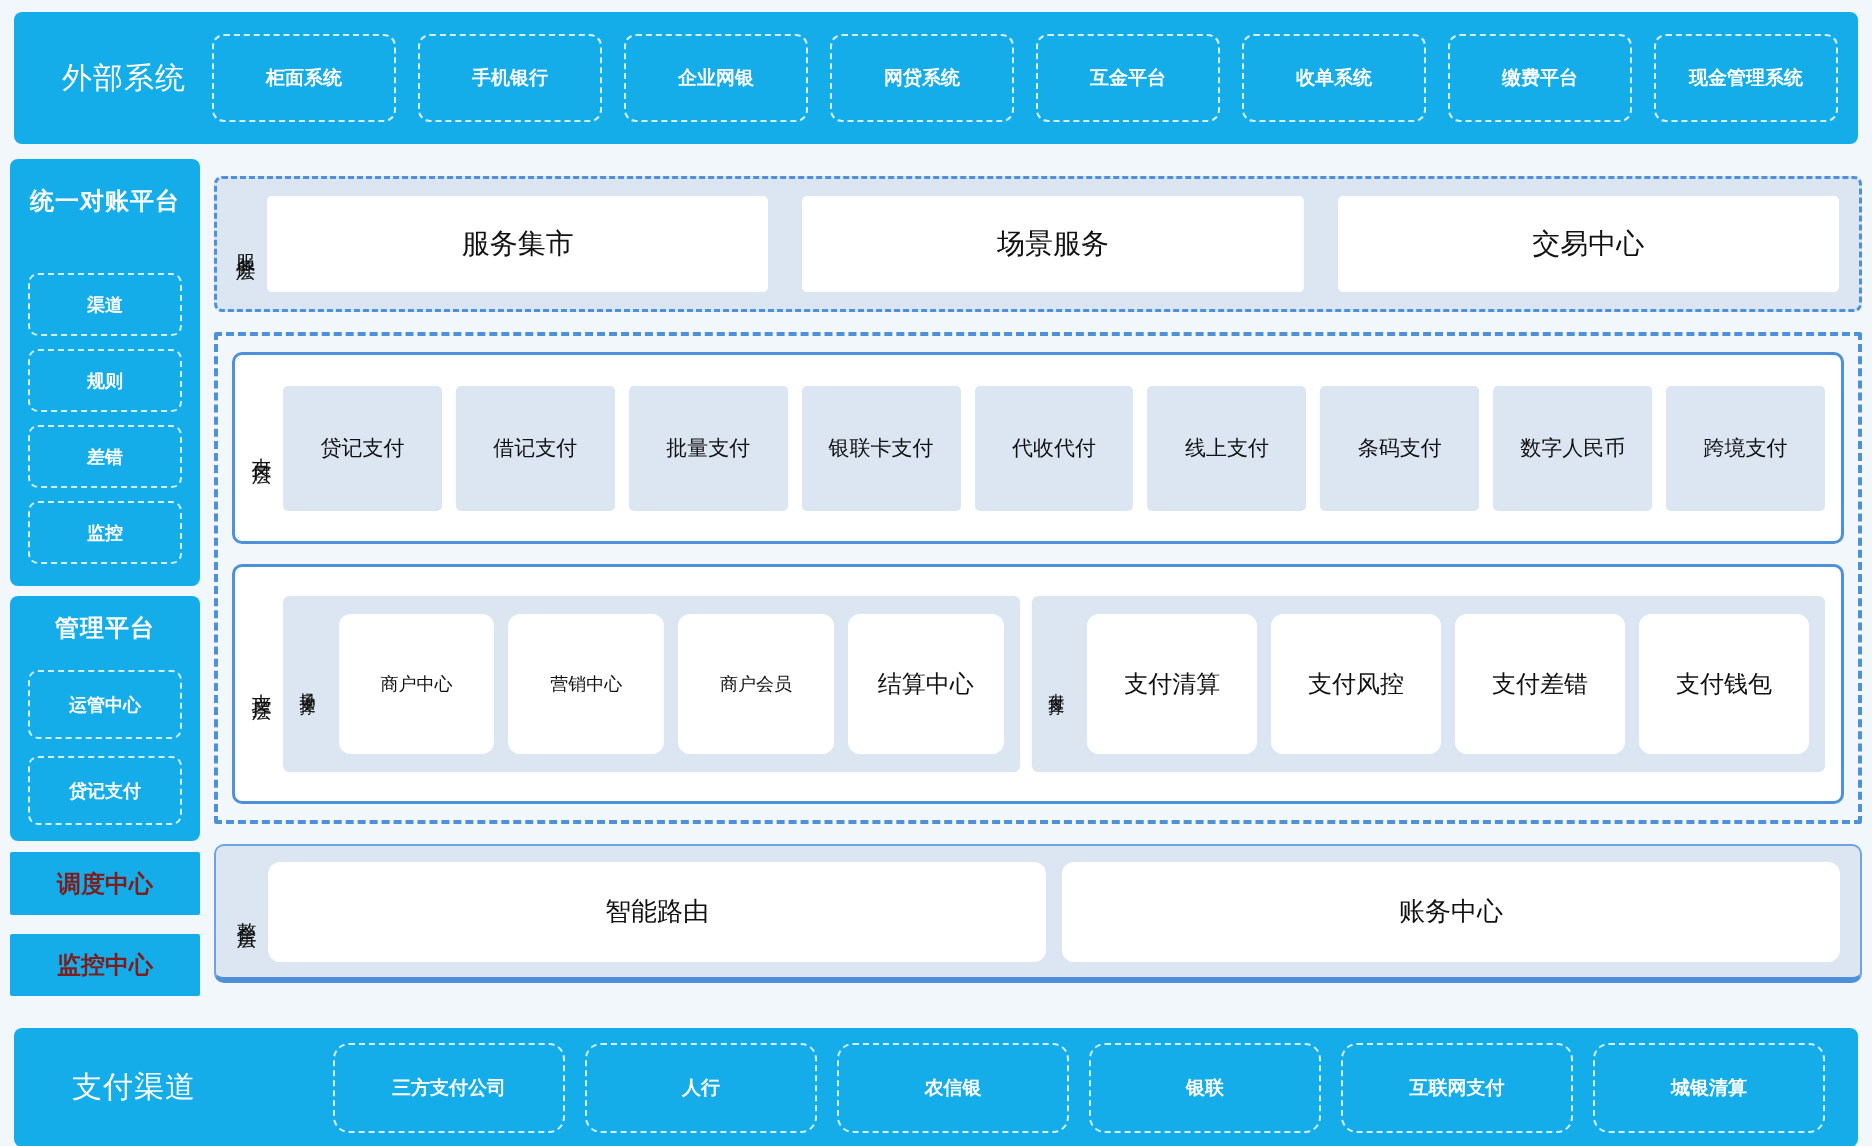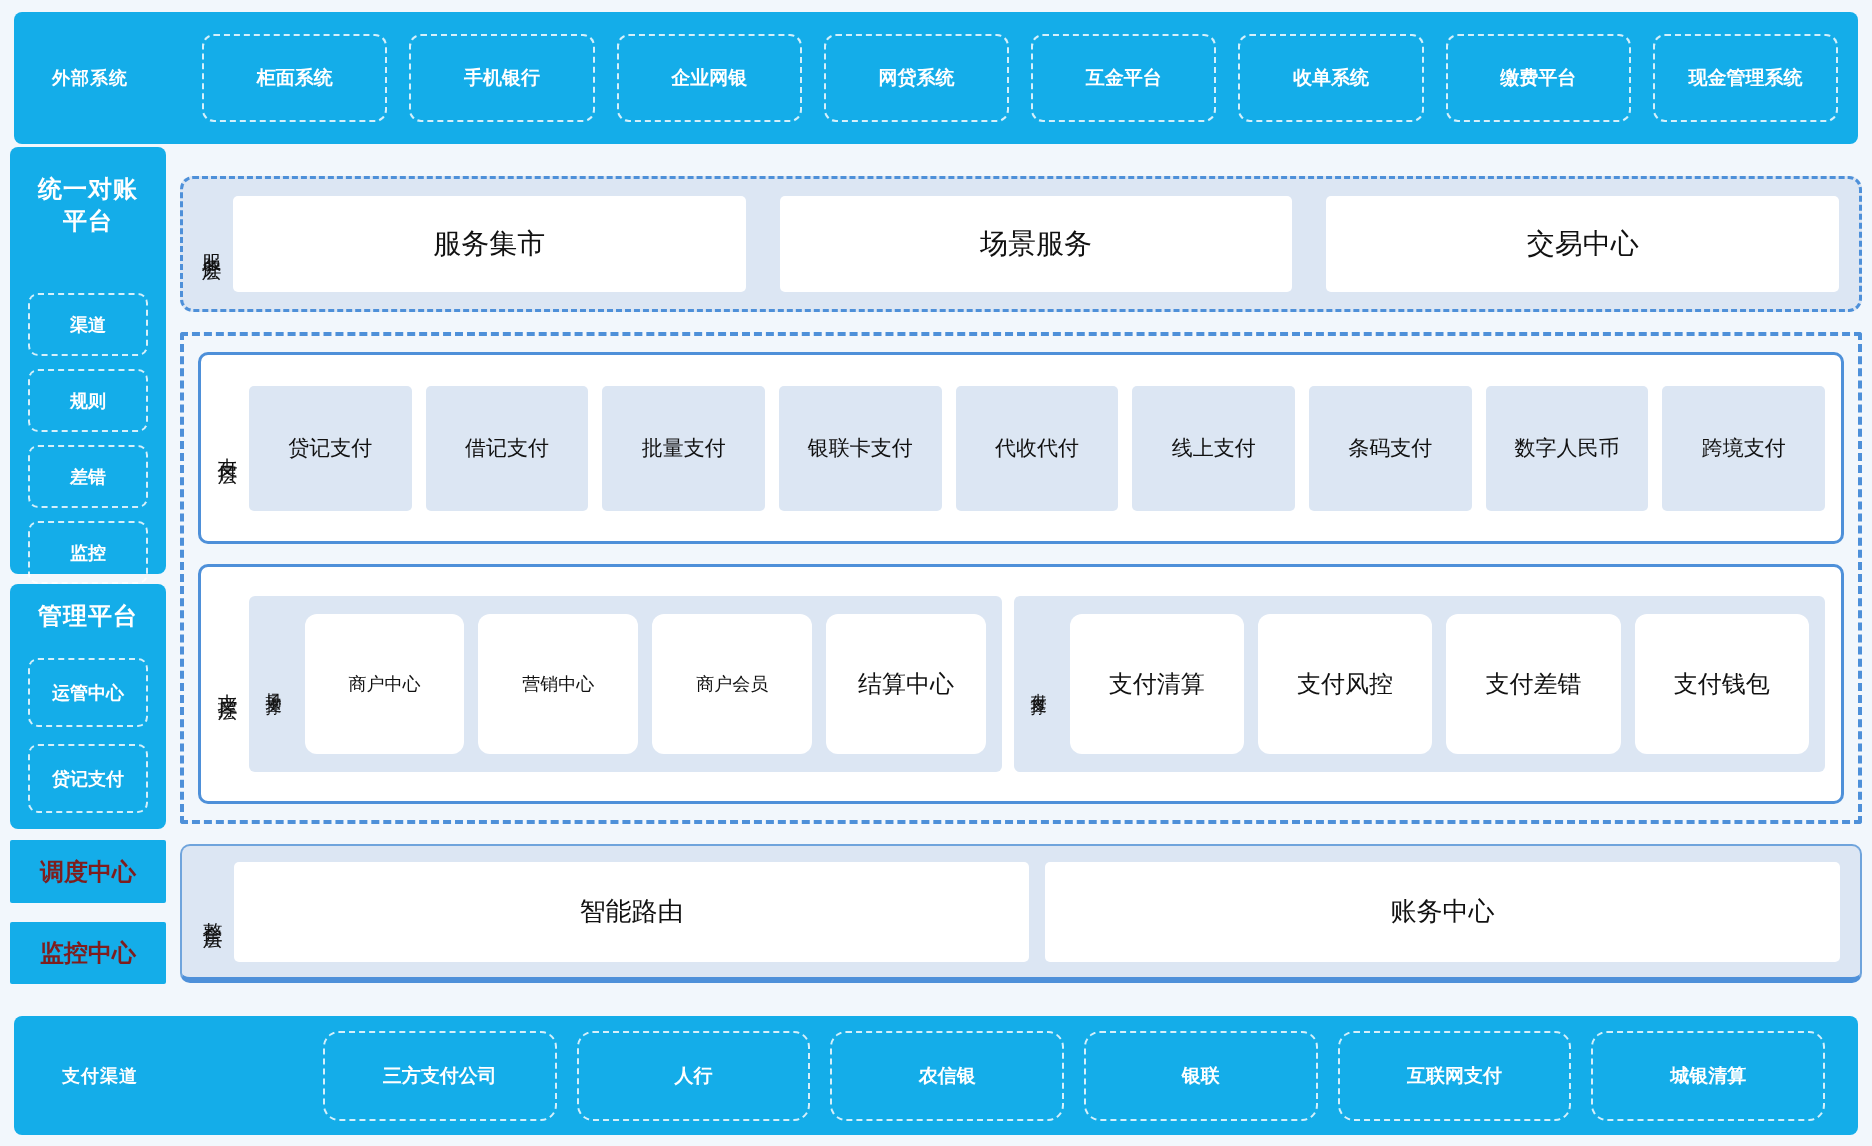--- a/index.html
+++ b/index.html
@@ -10,36 +10,36 @@
     padding:12px 10px 0 10px; overflow:hidden;
   }
 
   
   .hbar {
     margin:0 4px; background:#14ADE9; border-radius:8px;
     display:flex; align-items:center; color:#fff;
   }
   .topbar { height:132px; padding:0 20px 0 38px; }
   .bottombar { height:119px; padding:0 33px 0 48px; margin-top:32px;gap:13px; }
-  .bar-title { font-size:18px; font-weight:bold; flex:none; letter-spacing:1px; }
+  .bar-title { font-size:30px; font-weight:normal; flex:none; letter-spacing:1px;margin-left:10px; }
   .topbar .bar-title { width:150px; }
   .bottombar .bar-title { width:248px; }
   .bar-items { flex:1; display:flex; gap:22px; }
   .bottombar .bar-items { gap:20px; }
   .dashed-item {
     flex:1; border:2px dashed rgba(255,255,255,.82);
     display:flex; align-items:center; justify-content:center;
     font-size:19px; font-weight:bold; color:#fff;
   }
   .topbar .dashed-item { height:88px; border-radius:12px; }
   .bottombar .dashed-item { height:90px; border-radius:16px; }
 
   
   .middle { display:flex; }
-  .sidebar { width:156px; flex:none; margin-top:3px; }
+  .sidebar { width:190px; flex:none; margin-top:15px; }
   .side-card {
     background:#14ADE9; border-radius:8px; color:#fff;
     padding:0 18px;
   }
   .side-card .side-title { font-weight:bold; text-align:center; font-size:24px; letter-spacing:1px; }
   .card-recon { height:427px; padding-top:26px; }
   .card-recon .side-title { margin-bottom:56px; }
   .card-mgmt { height:245px; padding-top:16px; margin-top:10px; }
   .card-mgmt .side-title { margin-bottom:26px; }
   .side-items { display:flex; flex-direction:column; gap:13px; }
@@ -68,21 +68,21 @@
   }
   .v-sublabel {
     writing-mode:vertical-rl; text-orientation:upright;
     font-size:16px; color:#111; line-height:1.1; letter-spacing:2px;
     flex:none; margin:0 8px 0 6px;
   }
 
   
   .service-layer {
     height:136px; background:#DCE6F3;
-    border:3px dashed #4E90D9; border-radius:13px;
+    border:3px dashed #4E90D9; border-radius:8px;
     display:flex; align-items:center; padding:0 20px 0 8px;
   }
   .service-boxes { flex:1; display:flex; gap:34px; }
   .service-box {
     flex:1; height:96px; background:#fff; border-radius:5px;
     display:flex; align-items:center; justify-content:center;
     font-size:28px; color:#111;
   }
 
   
@@ -119,21 +119,21 @@
 
   
   .integration {
     margin-top:20px; height:139px; background:#DCE6F3;
     border:2px solid #6FA4DC; border-bottom:6px solid #4E90D9;
     border-radius:10px;
     display:flex; align-items:center; padding:0 20px 0 10px;
   }
   .integration-boxes { flex:1; display:flex; gap:16px; }
   .integration-box {
-    flex:1; height:100px; background:#fff; border-radius:5px;
+    flex:1; height:100px; background:#fff; border-radius:12px;
     display:flex; align-items:center; justify-content:center;
     font-size:26px; color:#111;
   }
 </style>
 </head>
 <body>
 
 <div class="page">
 
   <div class="hbar topbar">

